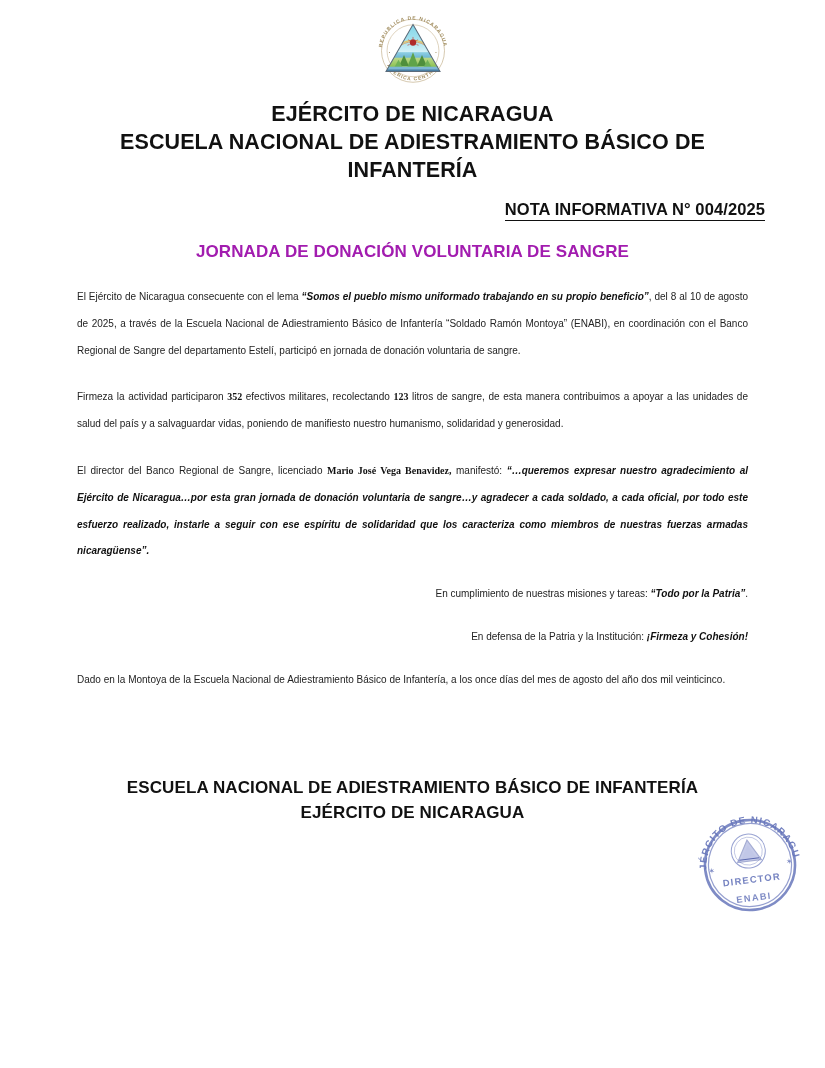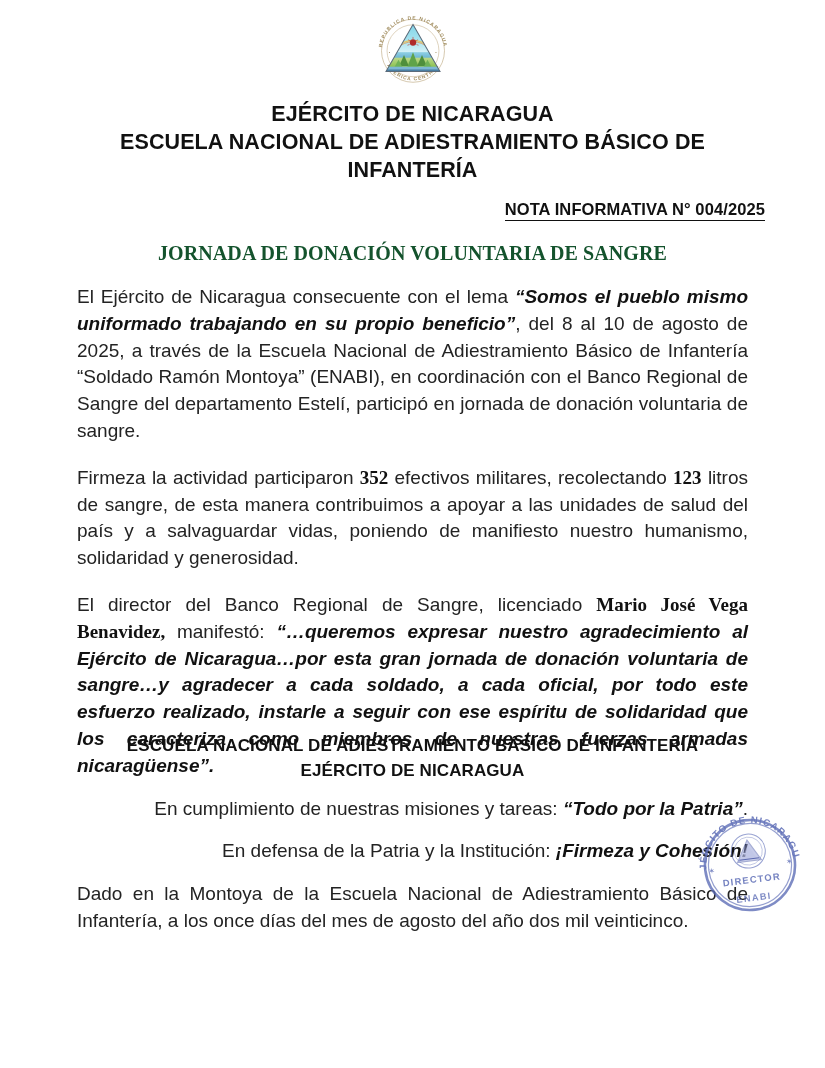--- a/index.html
+++ b/index.html
@@ -67,37 +67,36 @@
     border-bottom: 1.6px solid #111111;
     padding-bottom: 1px;
     color: #111111;
   }
   .subject-row {
     margin-top: 21px;
     text-align: center;
   }
   .subject {
     display: inline-block;
-    font-size: 20px;
-    font-weight: bold;
-    letter-spacing: 0.1px;
-    color: #14532d;
-    font-family: Liberation Serif, serif;
+    font-size: 17px;
+    font-weight: bold;
+    letter-spacing: 0.1px;
+    color: #a21caf;
   }
 
   
   .body-block {
     position: absolute;
     top: 284px;
     left: 77px;
     width: 671px;
   }
   p.para {
     margin: 0 0 20px 0;
-    font-size: 19px;
+    font-size: 10px;
     line-height: 26.8px;
     text-align: justify;
     text-justify: inter-word;
     color: #232323;
   }
   p.para.tight {
     margin-bottom: 16px;
   }
   p.para.last {
     margin-bottom: 0;
@@ -112,21 +111,21 @@
   }
   .bi {
     font-weight: bold;
     font-style: italic;
     color: #111111;
   }
 
   
   .sign-block {
     position: absolute;
-    top: 733px;
+    top: 775px;
     left: 60px;
     width: 705px;
     text-align: center;
   }
   .sign-line {
     font-size: 17px;
     font-weight: bold;
     line-height: 25px;
     letter-spacing: 0.1px;
     color: #111111;

